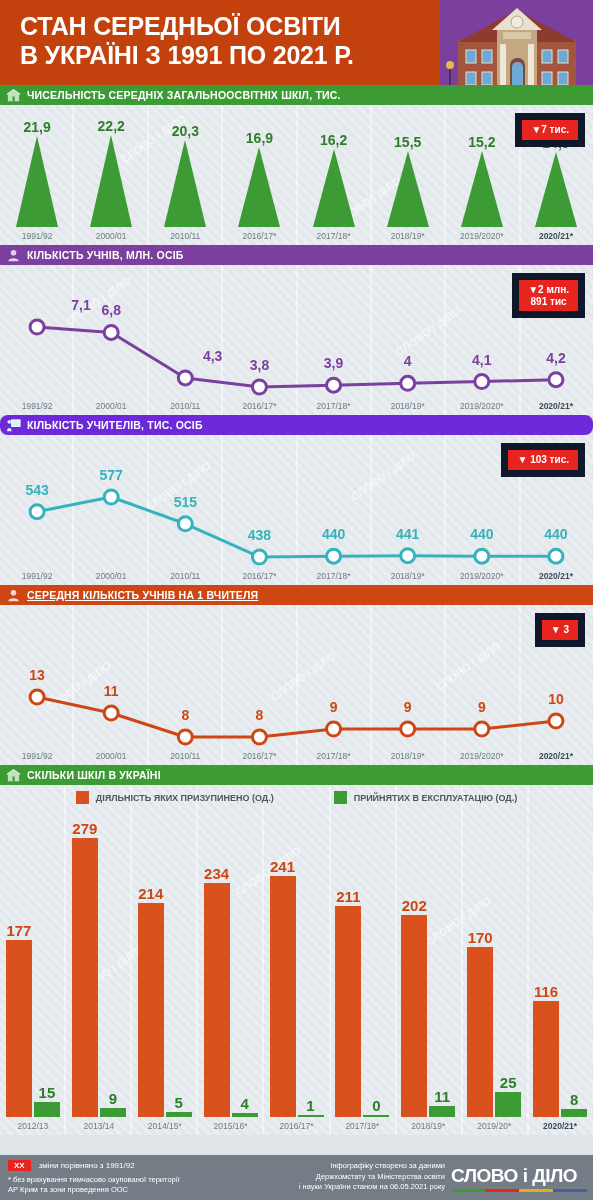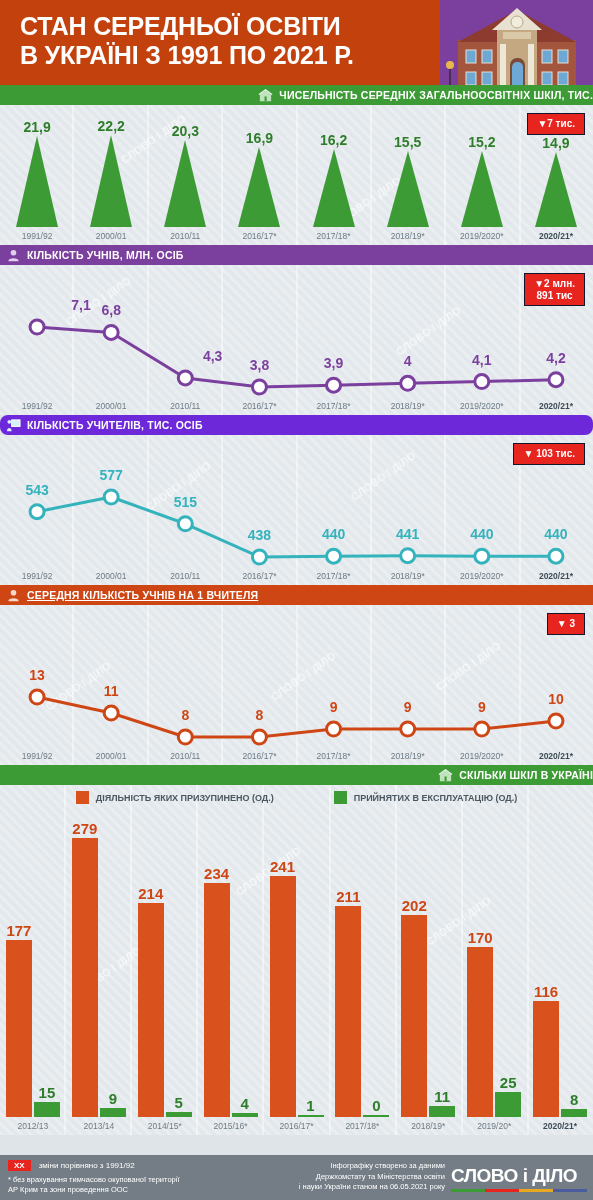--- a/index.html
+++ b/index.html
@@ -23,21 +23,21 @@
   .header-title .l2 { display:block; }
   .school-ill { position:absolute; right:0; top:0; width:153px; height:105px; }
 
   
   .sec-head {
     height:20px; display:flex; align-items:center;
     padding-left:6px; color:#fff; font-size:10.5px; font-weight:bold;
     letter-spacing:0.2px;
   }
   .sec-head .hicon { width:15px; height:15px; margin-right:6px; flex:0 0 auto; }
-  .sh-green { background:#3d9b35;justify-content:flex-end; }
+  .sh-green { background:#3d9b35; }
   .sh-purple { background:#7b3f9e; }
   .sh-teal { background:#6d28d9;border-radius:8px; }
   .sh-orange { background:#cf4615;text-decoration:underline; }
 
   
   .panel { position:relative; background:#e3e8ec; overflow:hidden; }
   .panel .cols { position:absolute; inset:0; display:flex; }
   .panel .col { flex:1; border-right:2px solid #eff2f4; }
   .panel .col:last-child { border-right:none; }
   .panel .stripes {
@@ -47,21 +47,21 @@
   }
   .wm {
     position:absolute; color:rgba(255,255,255,.55); font-size:11px;
     font-weight:bold; transform:rotate(-35deg); white-space:nowrap;
     pointer-events:none;
   }
 
   .badge {
     position:absolute; right:8px; top:8px; z-index:6;
     background:#e8241f; color:#fff; font-size:10px; font-weight:bold;
-    padding:4px 9px; border:1px solid #0f172a; text-align:center;
+    padding:4px 9px; border:7px solid #0f172a; text-align:center;
     line-height:1.15;
   }
 
   .axis {
     position:absolute; left:0; right:0; bottom:4px; display:flex; z-index:5;
   }
   .axis div {
     flex:1; text-align:center; font-size:8.5px; color:#6d7b85;
   }
   .axis div.last { font-weight:bold; color:#3c4b55; }

